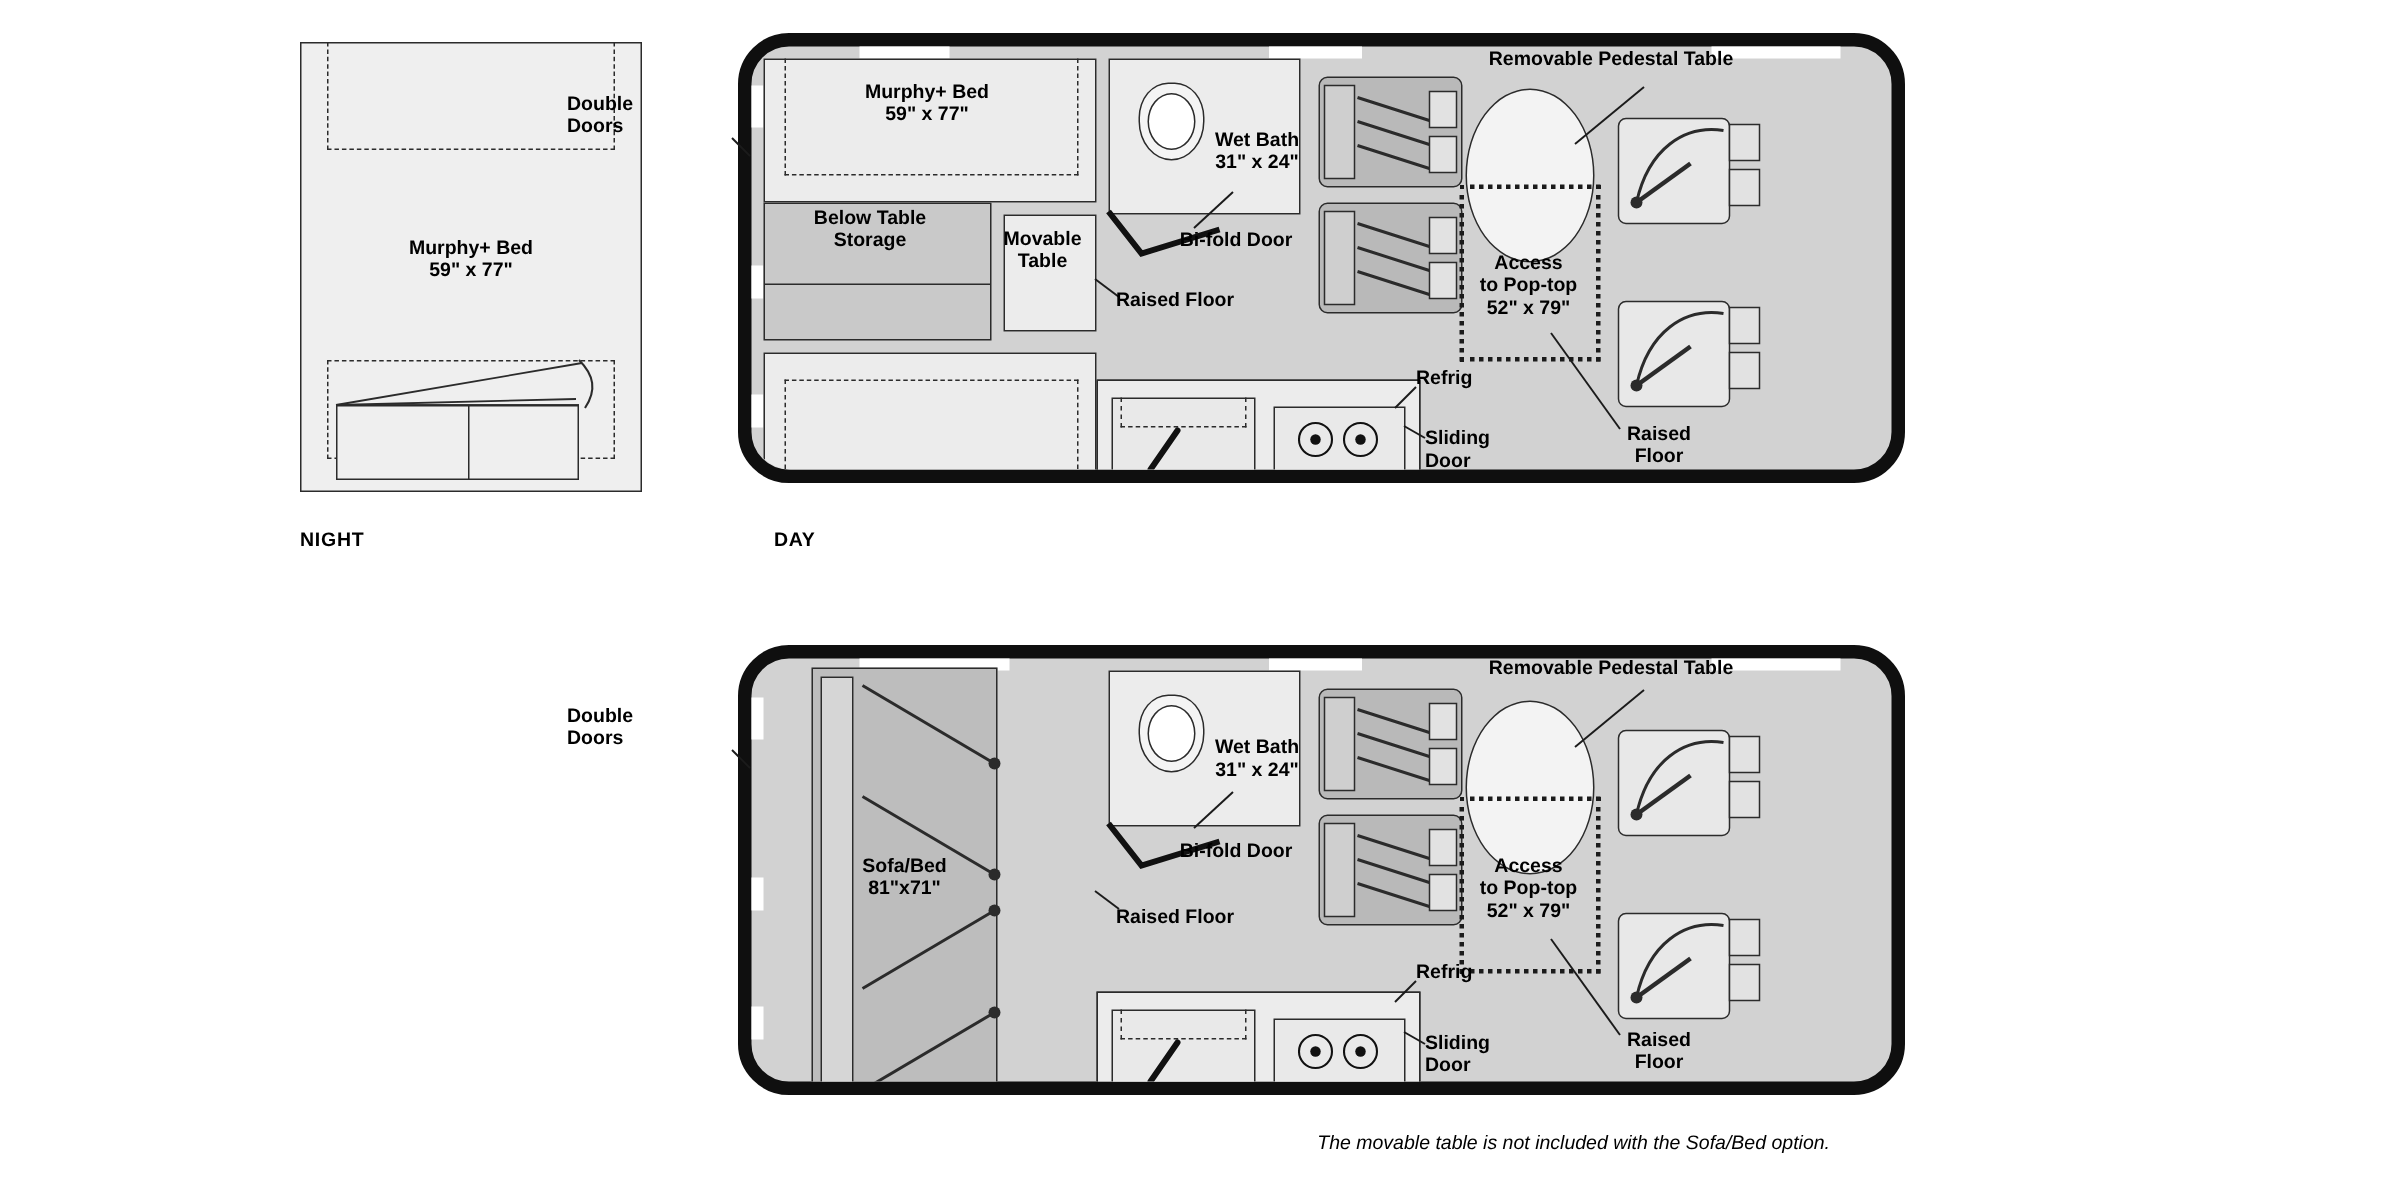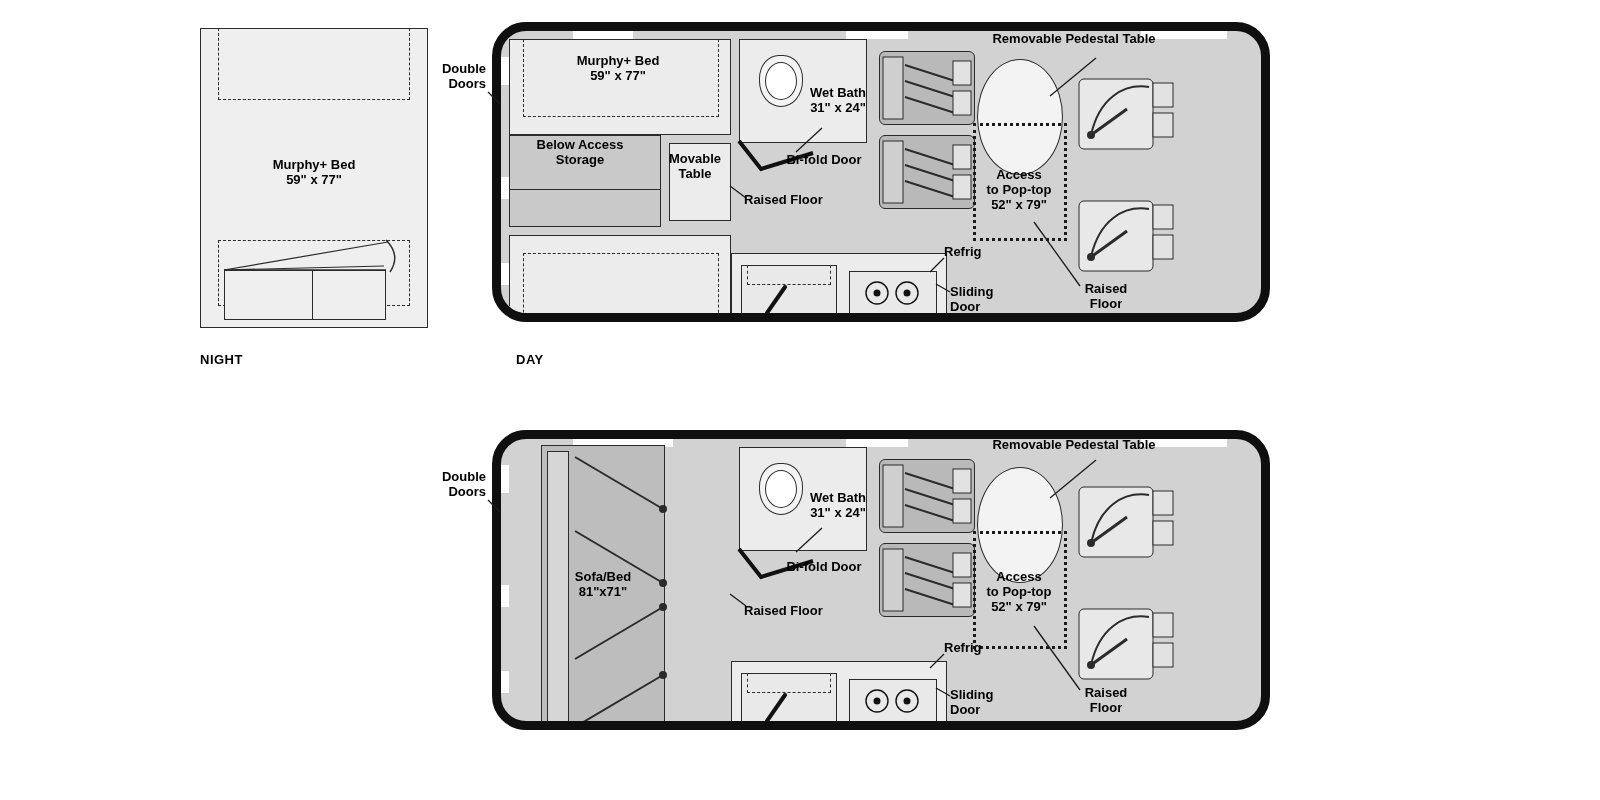--- a/index.html
+++ b/index.html
@@ -25,21 +25,21 @@
   
   .lbl {
     position: absolute;
     font-size: 13px;
     font-weight: bold;
     line-height: 1.15;
     text-align: center;
     white-space: pre;
     color: #000;
   }
-  .lbl.left { text-align: right; }
+  .lbl.left { text-align: left; }
   .caption {
     position: absolute;
     font-size: 13px;
     font-weight: bold;
     letter-spacing: .5px;
   }
   .footnote {
     position: absolute;
     font-size: 13px;
     font-style: italic;
@@ -232,21 +232,21 @@
     <line x1="1096" y1="58" x2="1050" y2="96" stroke="#1b1b1b" stroke-width="1.3"></line>
     <line x1="944" y1="258" x2="930" y2="272" stroke="#1b1b1b" stroke-width="1.3"></line>
     <line x1="950" y1="292" x2="936" y2="284" stroke="#1b1b1b" stroke-width="1.3"></line>
     <line x1="1080" y1="286" x2="1034" y2="222" stroke="#1b1b1b" stroke-width="1.3"></line>
   </svg>
 
   <div class="lbl left" style="left:378px; top:62px; width:108px;">Double
 Doors</div>
   <div class="lbl" style="left:530px; top:54px; width:176px;">Murphy+ Bed
 59" x 77"</div>
-  <div class="lbl" style="left:510px; top:138px; width:140px;">Below Access
+  <div class="lbl" style="left:510px; top:138px; width:140px;">Below Table
 Storage</div>
   <div class="lbl" style="left:662px; top:152px; width:66px;">Movable
 Table</div>
   <div class="lbl" style="left:790px; top:86px; width:96px;">Wet Bath
 31" x 24"</div>
   <div class="lbl" style="left:770px; top:153px; width:108px;">Bi-fold Door</div>
   <div class="lbl" style="left:744px; top:193px; width:100px; text-align:left;">Raised Floor</div>
   <div class="lbl" style="left:982px; top:32px; width:184px;">Removable Pedestal Table</div>
   <div class="lbl" style="left:964px; top:168px; width:110px;">Access
 to Pop-top
@@ -364,14 +364,15 @@
   <div class="lbl" style="left:982px; top:438px; width:184px;">Removable Pedestal Table</div>
   <div class="lbl" style="left:964px; top:570px; width:110px;">Access
 to Pop-top
 52" x 79"</div>
   <div class="lbl" style="left:944px; top:641px; width:58px; text-align:left;">Refrig</div>
   <div class="lbl" style="left:950px; top:688px; width:66px; text-align:left;">Sliding
 Door</div>
   <div class="lbl" style="left:1068px; top:686px; width:76px;">Raised
 Floor</div>
 
+  <div class="footnote" style="left:800px; top:754px; width:420px; text-align:right;">The movable table is not included with the Sofa/Bed option.</div>
 
 </div>
 
 </body></html>

